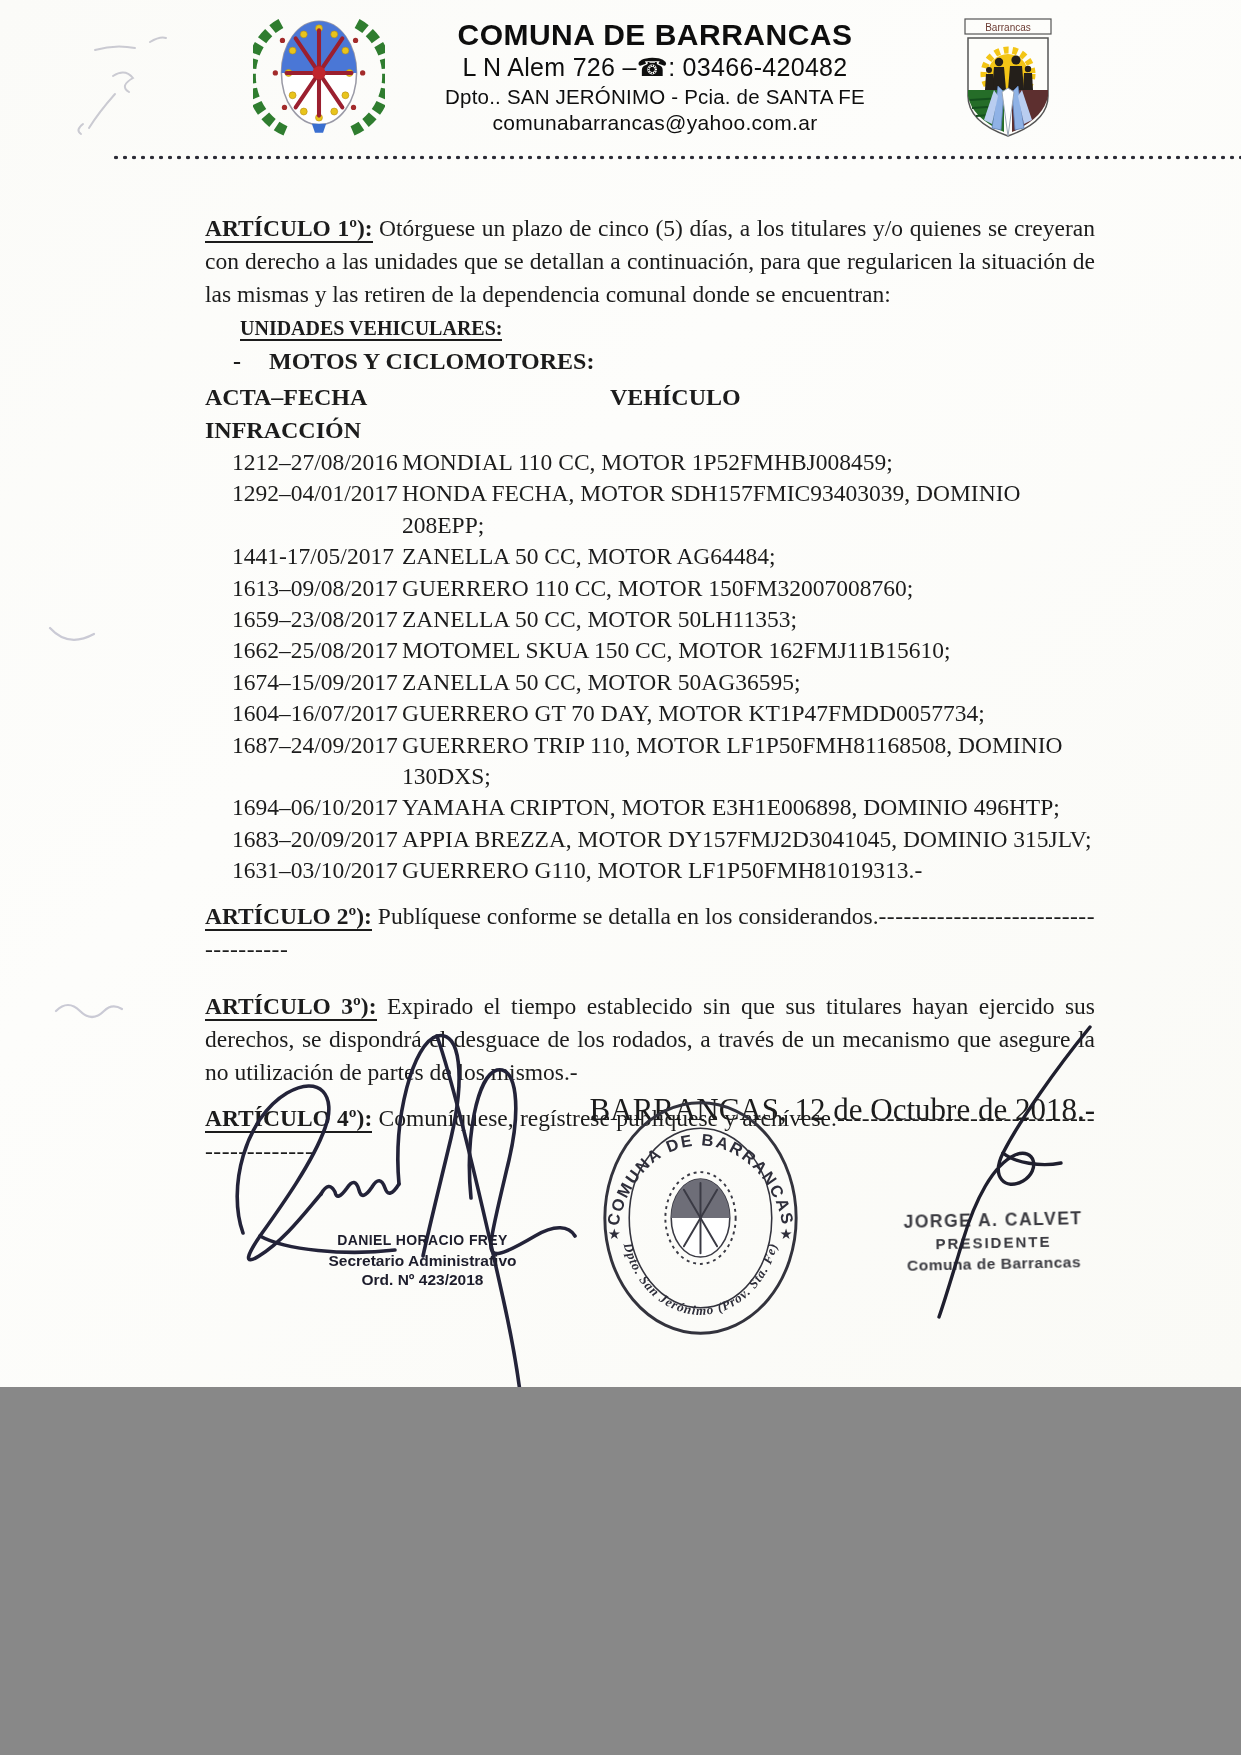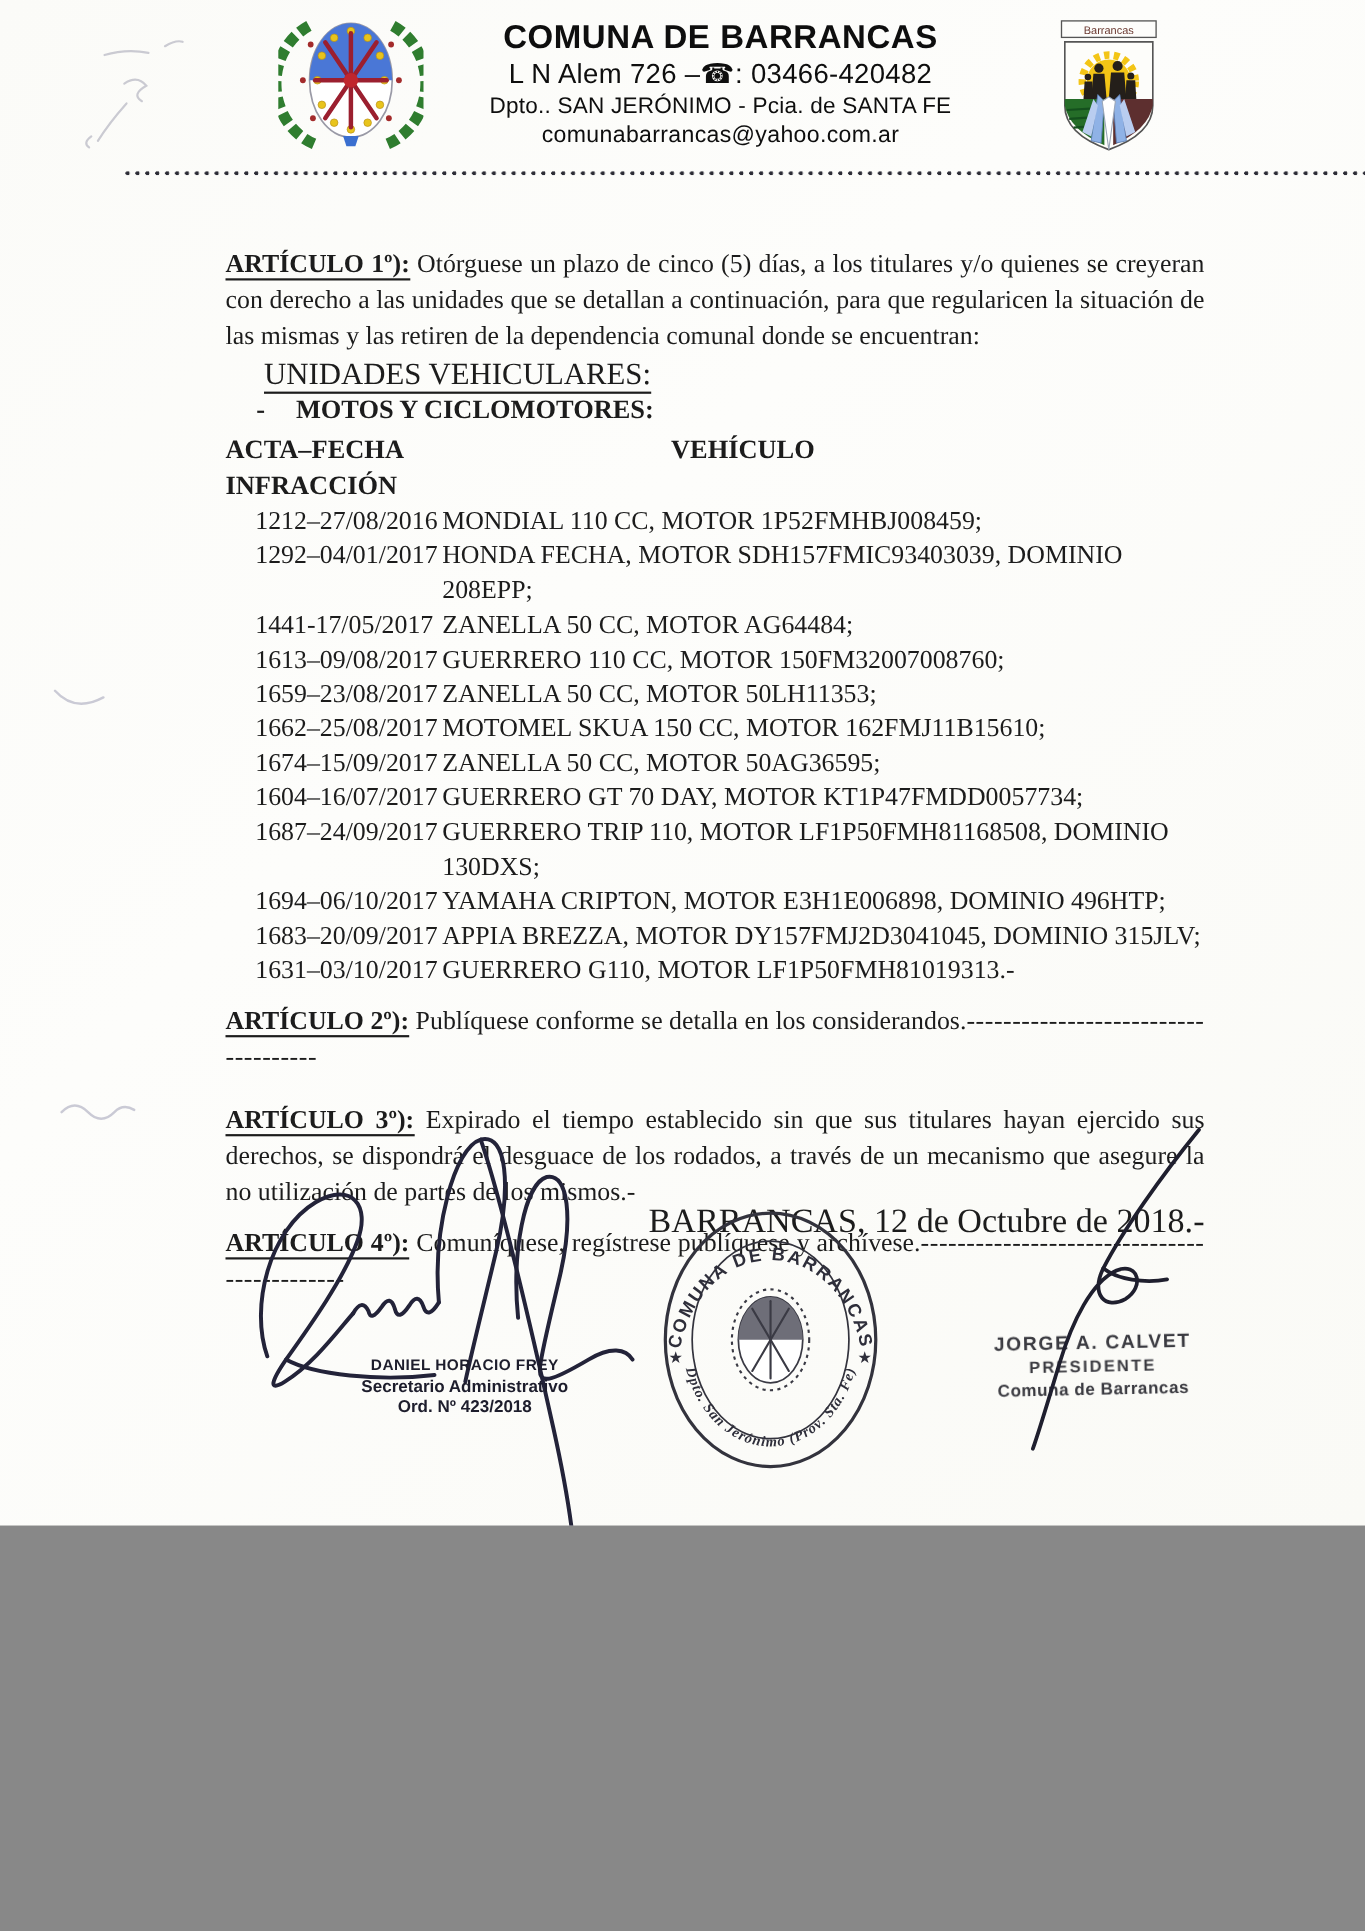--- a/index.html
+++ b/index.html
@@ -18,24 +18,24 @@
     font-family:"Liberation Sans","DejaVu Sans",sans-serif;color:#0e0e0e;}
   .org-name{font-size:30px;font-weight:bold;letter-spacing:.5px;line-height:34px;}
   .addr-line{font-size:25px;font-weight:normal;line-height:31px;letter-spacing:.3px;}
   .dept-line{font-size:20.5px;line-height:27px;letter-spacing:.2px;}
   .email-line{font-size:21px;line-height:26px;letter-spacing:.3px;}
   .shield-right{position:absolute;left:962px;top:14px;width:92px;height:126px;}
   .dotted-sep{position:absolute;left:113px;top:155px;right:0;height:5px;
     background-image:radial-gradient(circle at 3px 2.5px,#2c2c36 1.7px,transparent 2.1px);
     background-size:9px 5px;background-repeat:repeat-x;}
   
-  .content{position:absolute;left:205px;top:224px;width:890px;font-size:23.5px;line-height:33px;}
+  .content{position:absolute;left:205px;top:212px;width:890px;font-size:23.5px;line-height:33px;}
   .art{text-align:justify;margin:0 0 0 0;}
   .art-label{font-weight:bold;border-bottom:2.6px solid #1c1c1c;padding-bottom:0px;}
-  .units-heading{margin:1px 0 0 35px;font-weight:normal;font-size:28px;}
+  .units-heading{margin:1px 0 0 35px;font-weight:bold;font-size:20px;}
   .units-heading span{border-bottom:2.8px solid #1c1c1c;}
   .moto-line{margin:0 0 3px 28px;font-weight:bold;font-size:24px;}
   .moto-line .bullet{display:inline-block;width:36px;}
   .veh-header{display:grid;grid-template-columns:170px 1fr;font-weight:bold;font-size:24px;}
   .veh-header .col2{padding-left:235px;}
   .veh-rows{display:block;margin-left:27px;}
   .veh-row{display:grid;grid-template-columns:170px 1fr;line-height:31.4px;font-size:23.5px;}
   .gap-sm{height:13px;}
   .gap-md{height:24px;}
   .dashes{letter-spacing:.5px;}

